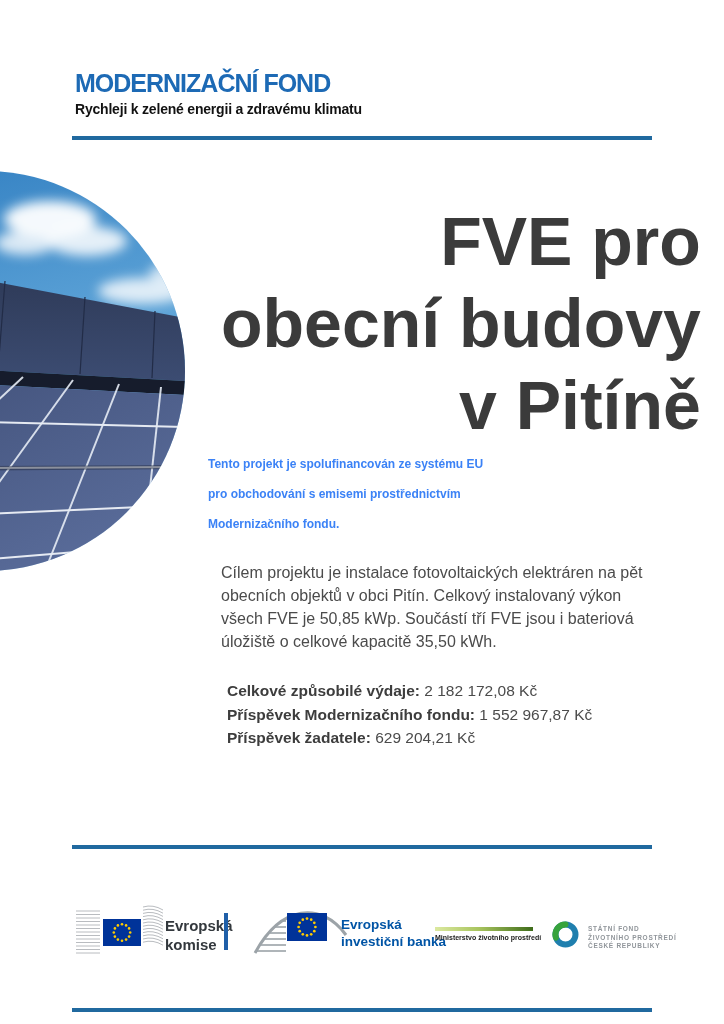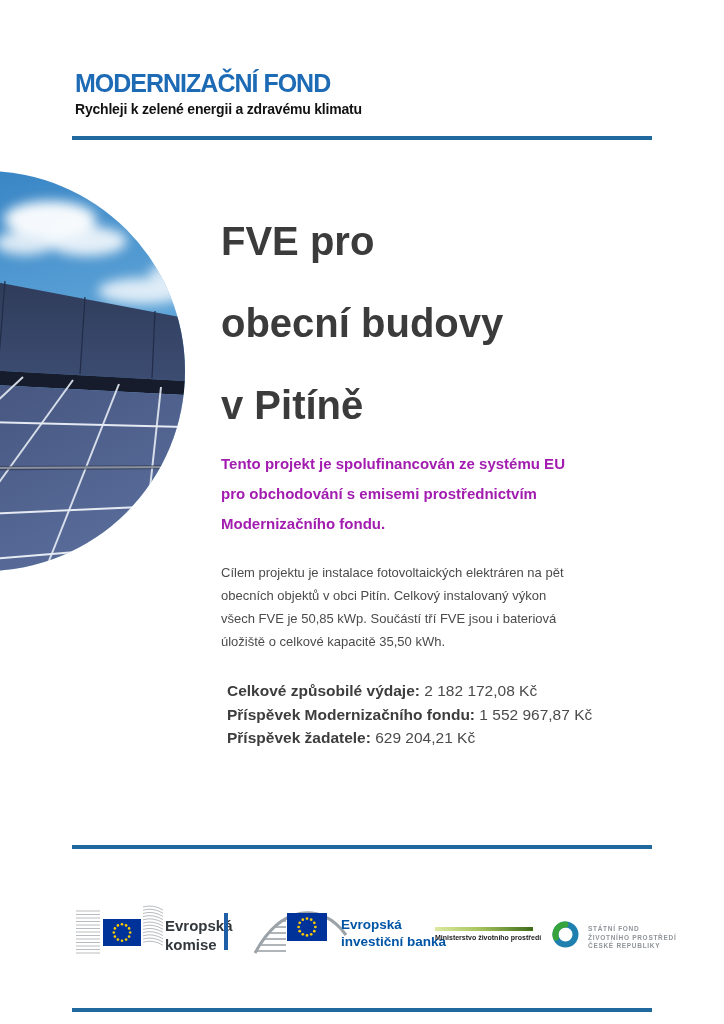--- a/index.html
+++ b/index.html
@@ -16,25 +16,25 @@
   
   .rule { position:absolute; left:72px; width:580px; height:4px; background:#20699f; }
   .rule-1 { top:136px; }
   .rule-2 { top:845px; }
   .rule-3 { top:1008px; }
 
   
   .photo { position:absolute; left:-215px; top:171px; width:400px; height:400px; }
 
   
-  .title { position:absolute; left:221px; top:200px; font-size:40px; line-height:82px; font-weight:bold; color:#3b3b3b; }
+  .title { position:absolute; left:221px; top:200px; font-size:68px; line-height:82px; font-weight:bold; color:#3b3b3b;text-align:right; }
   .title div { white-space:nowrap; }
-  .lead { position:absolute; left:221px; top:449px; font-size:15px; line-height:30px; font-weight:bold; color:#a21caf; }
+  .lead { position:absolute; left:208px; top:449px; font-size:12px; line-height:30px; font-weight:bold; color:#3b82f6; }
   .lead div { white-space:nowrap; }
-  .desc { position:absolute; left:221px; top:561px; font-size:13px; line-height:23px; color:#4b4b4b; }
+  .desc { position:absolute; left:221px; top:561px; font-size:16px; line-height:23px; color:#4b4b4b; }
   .desc div { white-space:nowrap; }
   .fins { position:absolute; left:227px; top:679px; font-size:15.5px; line-height:23.5px; color:#4b4b4b; }
   .fins .lbl { font-weight:bold; color:#3d3d3d; }
   .fin-line { white-space:nowrap; }
   .term { position:absolute; left:221px; top:772px; font-size:15.5px; font-weight:bold; color:#3d3d3d; white-space:nowrap; }
 
   
   .ec-graphic { position:absolute; left:73px; top:903px; }
   .ec-text { position:absolute; left:165px; top:916px; font-size:15px; line-height:19px; font-weight:bold; color:#33383d; }
   .ec-bar { position:absolute; left:224px; top:913px; width:4px; height:37px; background:#1f5fa8; }

